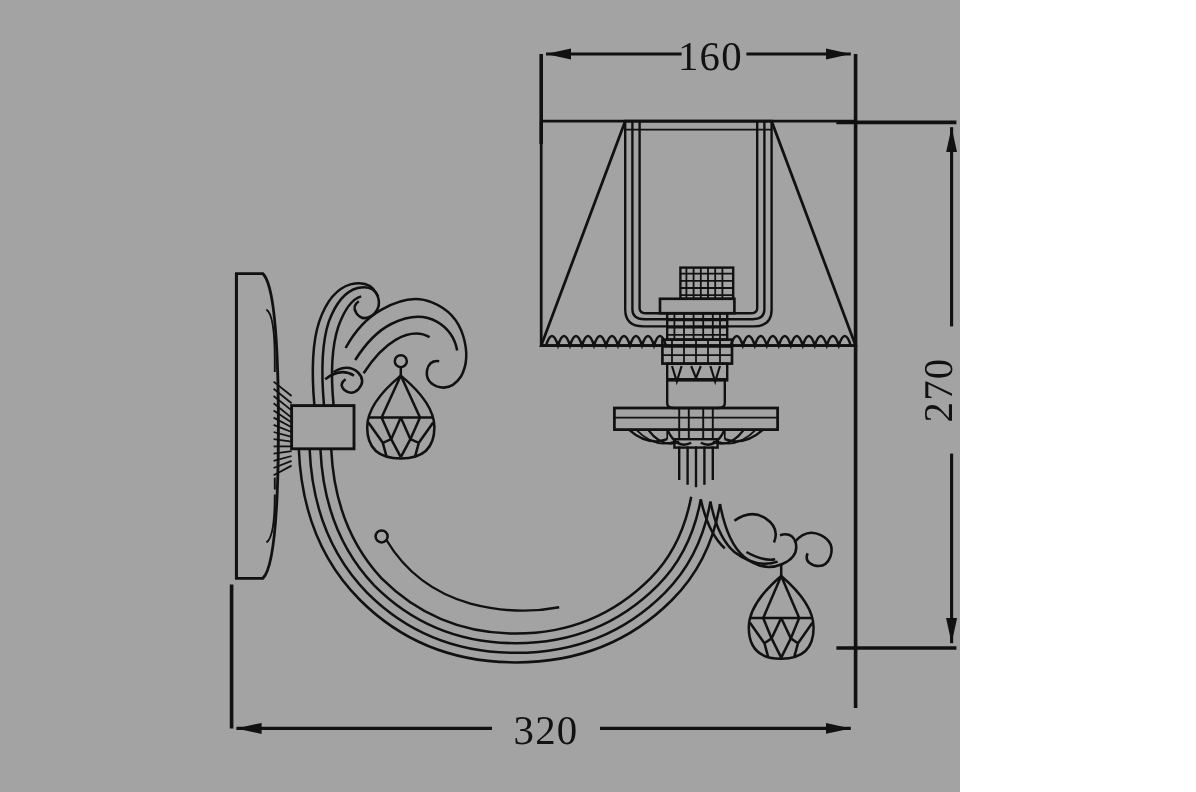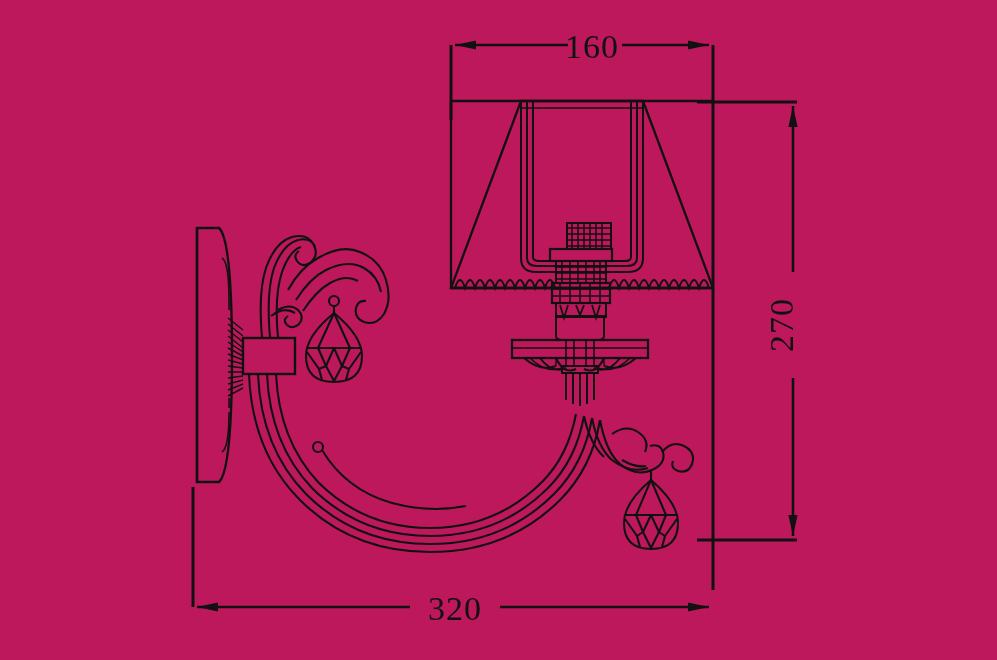--- a/index.html
+++ b/index.html
@@ -1,17 +1,17 @@
 <!DOCTYPE html>
 <html><head>
 <meta charset="utf-8">
 <style>
   html,body{margin:0;padding:0;background:#ffffff;}
   body{width:997px;height:660px;font-family:"Liberation Serif",serif;overflow:hidden;}
-  #stage{position:relative;width:997px;height:660px;background:#be185d;}
+  #stage{position:relative;width:800px;height:660px;background:#a3a3a3;}
   #stage svg{display:block;}
   .dimtext{font-family:"Liberation Serif",serif;font-size:34px;fill:#111111;letter-spacing:1px;}
 </style>
 </head>
 <body>
 
 <div id="stage">
 <svg width="997" height="660" viewBox="0 0 997 660" xmlns="http://www.w3.org/2000/svg">
 
   <defs>

